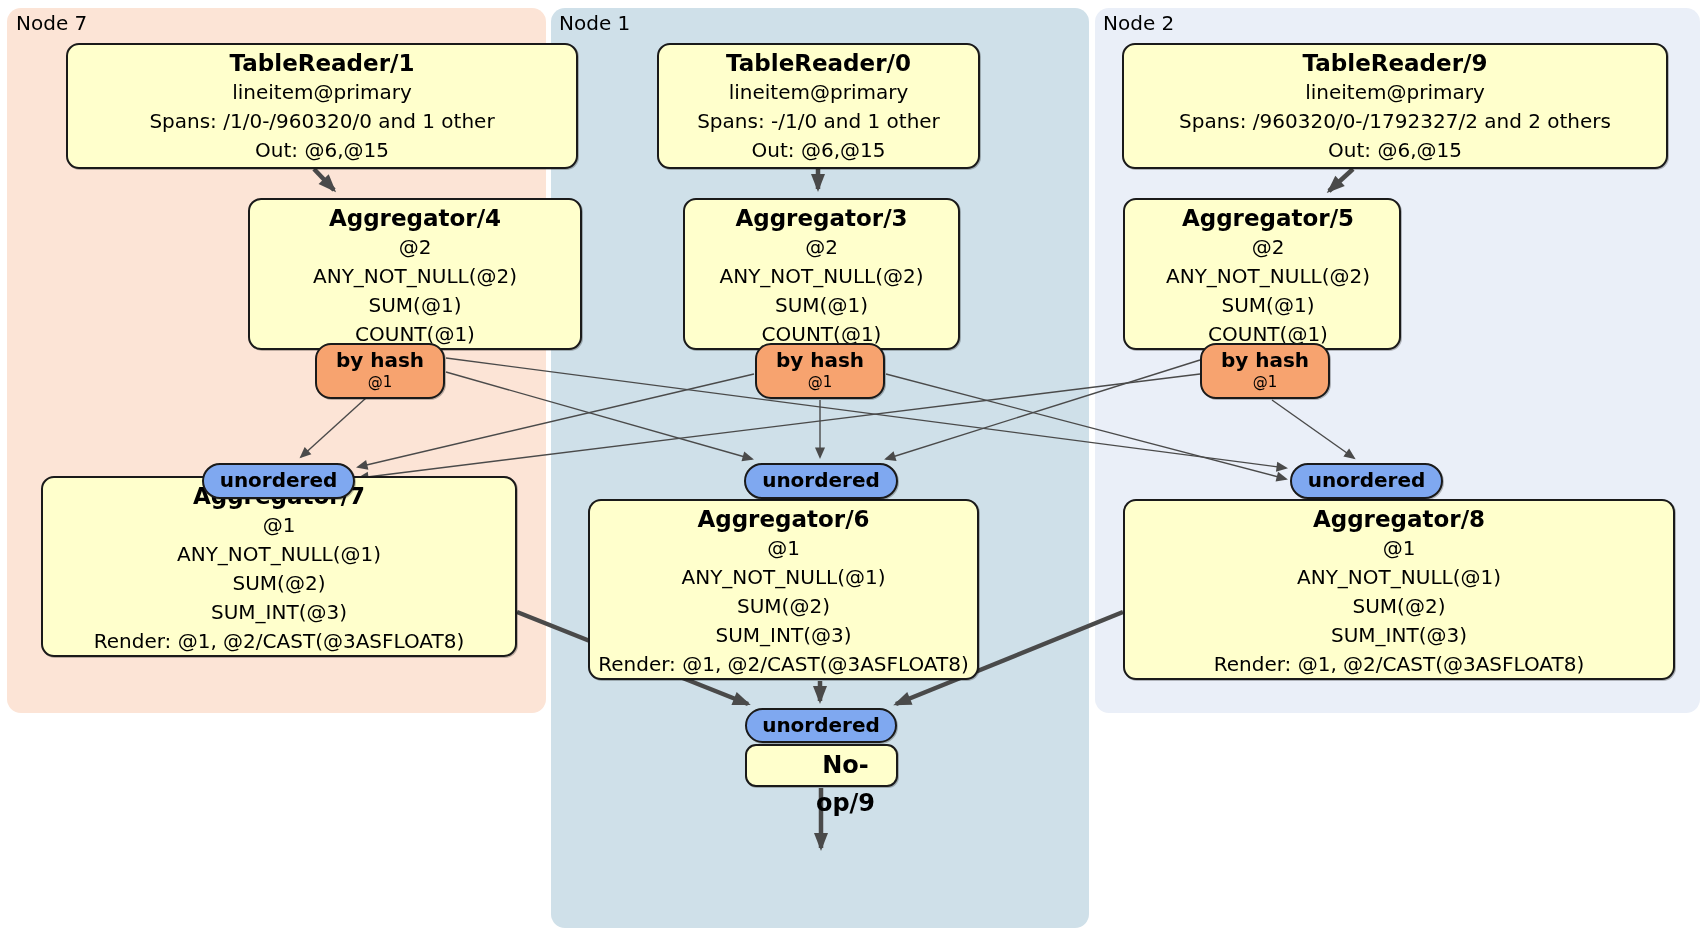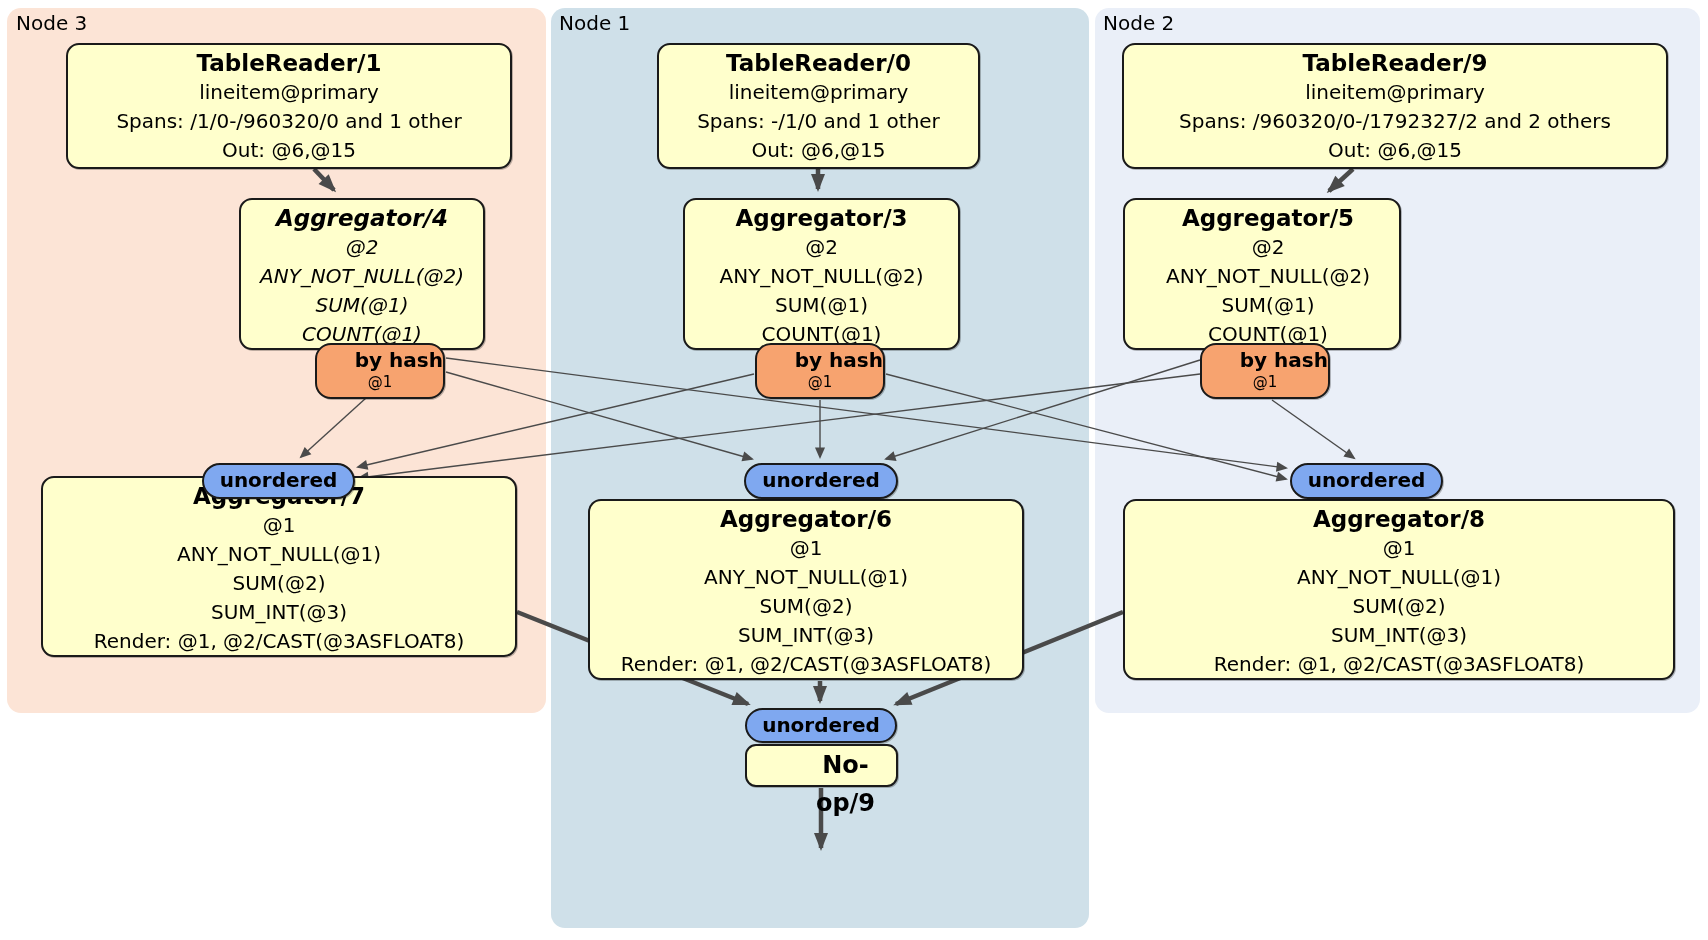--- a/index.html
+++ b/index.html
@@ -66,21 +66,21 @@
     z-index: 3;
     font-weight: bold;
     font-size: 20px;
     box-shadow: 1px 1px 0 rgba(0,0,0,0.25);
   }
   .pill.sync { line-height: 31px; }
   .router {
     background: var(--router-bg);
     border-radius: 16px;
   }
-  .router .router-label { font-weight: bold; font-size: 20px; line-height: 26px; padding-top: 2px; text-align: right; }
+  .router .router-label { font-weight: bold; font-size: 20px; line-height: 26px; padding-top: 2px; }
   .router .router-detail { font-weight: normal; font-size: 15px; line-height: 19px; }
   .terminal {
     position: absolute;
     background: var(--box-bg);
     border: 2px solid var(--border);
     border-radius: 11px;
     text-align: center;
     z-index: 3;
     font-weight: bold;
     font-size: 24px;
@@ -90,21 +90,21 @@
 </style>
 </head>
 <body>
 
 <div class="canvas">
 
   <div class="region" style="left:7px; top:8px; width:539px; height:705px; background:var(--node3-bg);"></div>
   <div class="region" style="left:551px; top:8px; width:538px; height:920px; background:var(--node1-bg);"></div>
   <div class="region" style="left:1095px; top:8px; width:605px; height:705px; background:var(--node2-bg);"></div>
 
-  <span class="region-label" style="left:16px; top:11px;">Node 3</span>
+  <span class="region-label" style="left:16px; top:11px;">Node 7</span>
   <span class="region-label" style="left:559px; top:11px;">Node 1</span>
   <span class="region-label" style="left:1103px; top:11px;">Node 2</span>
 
   <svg class="edges" width="1708" height="940" viewBox="0 0 1708 940">
     <defs>
       <marker id="ah-thick" markerUnits="userSpaceOnUse" markerWidth="20" markerHeight="16" refX="16" refY="8" orient="auto">
         <path class="arrowhead" d="M1,1 L19,8 L1,15 Z"></path>
       </marker>
       <marker id="ah-thin" markerUnits="userSpaceOnUse" markerWidth="13" markerHeight="11" refX="10" refY="5.5" orient="auto">
         <path class="arrowhead" d="M0.5,0.5 L12,5.5 L0.5,10.5 Z"></path>
@@ -125,28 +125,28 @@
     <line class="edge-thin" x1="1200" y1="374" x2="359" y2="478" marker-end="url(#ah-thin)"></line>
     <line class="edge-thin" x1="1200" y1="360" x2="886" y2="459" marker-end="url(#ah-thin)"></line>
 
     <line class="edge-thick" x1="517" y1="612" x2="748" y2="704" marker-end="url(#ah-thick)"></line>
     <line class="edge-thick" x1="820" y1="681" x2="820" y2="701" marker-end="url(#ah-thick)"></line>
     <line class="edge-thick" x1="1123" y1="612" x2="896" y2="704" marker-end="url(#ah-thick)"></line>
 
     <line class="edge-thick" x1="821" y1="788" x2="821" y2="848" marker-end="url(#ah-thick)"></line>
   </svg>
 
-  <div class="box" style="left:66px; top:43px; width:446px; height:126px;">
+  <div class="box" style="left:66px; top:43px; width:512px; height:126px;">
     <div class="box-title">TableReader/1</div>
     <div class="box-line">lineitem@primary</div>
     <div class="box-line">Spans: /1/0-/960320/0 and 1 other</div>
     <div class="box-line">Out: @6,@15</div>
   </div>
 
-  <div class="box" style="left:239px; top:198px; width:246px; height:152px;font-style:italic;">
+  <div class="box" style="left:248px; top:198px; width:334px; height:152px;">
     <div class="box-title">Aggregator/4</div>
     <div class="box-line">@2</div>
     <div class="box-line">ANY_NOT_NULL(@2)</div>
     <div class="box-line">SUM(@1)</div>
     <div class="box-line">COUNT(@1)</div>
   </div>
 
   <div class="pill router" style="left:315px; top:343px; width:130px; height:56px;">
     <div class="router-label">by hash</div>
     <div class="router-detail">@1</div>
@@ -178,21 +178,21 @@
     <div class="box-line">COUNT(@1)</div>
   </div>
 
   <div class="pill router" style="left:755px; top:343px; width:130px; height:56px;">
     <div class="router-label">by hash</div>
     <div class="router-detail">@1</div>
   </div>
 
   <div class="pill sync" style="left:744px; top:463px; width:154px; height:36px;">unordered</div>
 
-  <div class="box" style="left:588px; top:499px; width:436px; height:181px;">
+  <div class="box" style="left:588px; top:499px; width:391px; height:181px;">
     <div class="box-title">Aggregator/6</div>
     <div class="box-line">@1</div>
     <div class="box-line">ANY_NOT_NULL(@1)</div>
     <div class="box-line">SUM(@2)</div>
     <div class="box-line">SUM_INT(@3)</div>
     <div class="box-line">Render: @1, @2/CAST(@3ASFLOAT8)</div>
   </div>
 
   <div class="box" style="left:1122px; top:43px; width:546px; height:126px;">
     <div class="box-title">TableReader/9</div>

